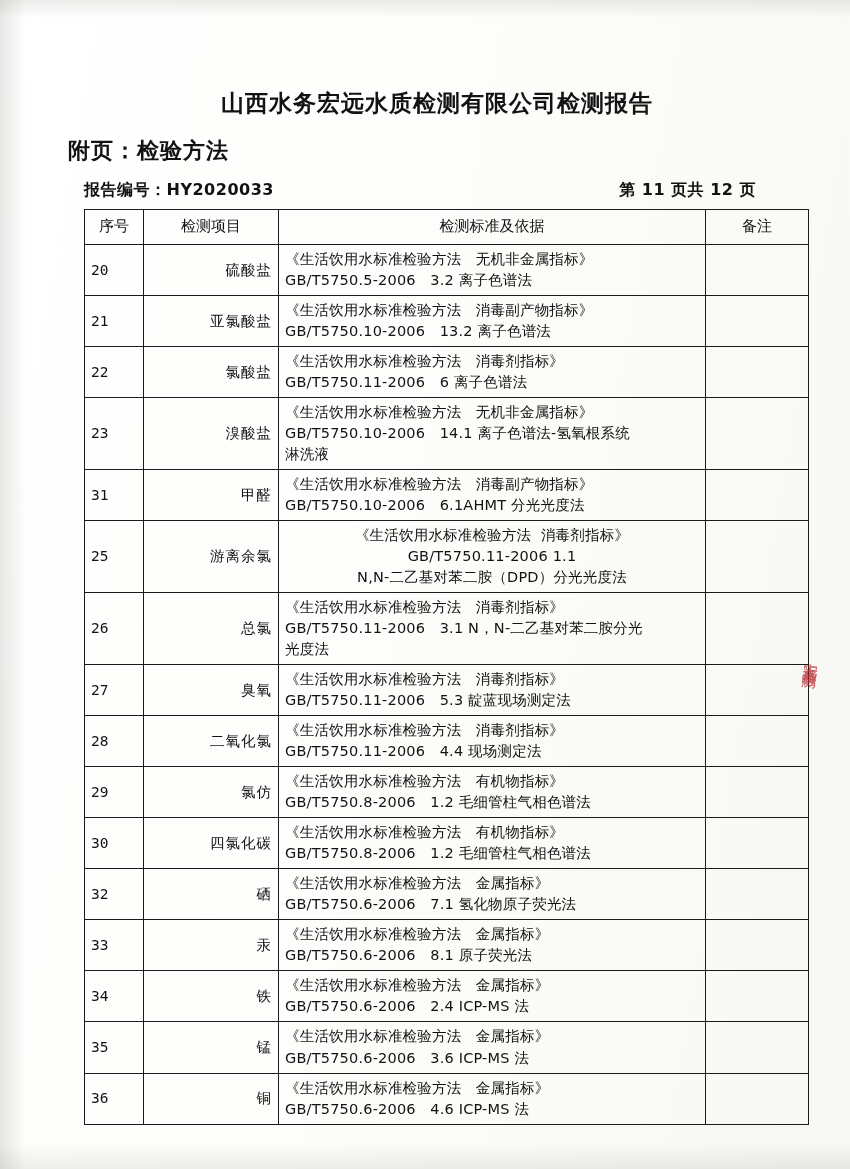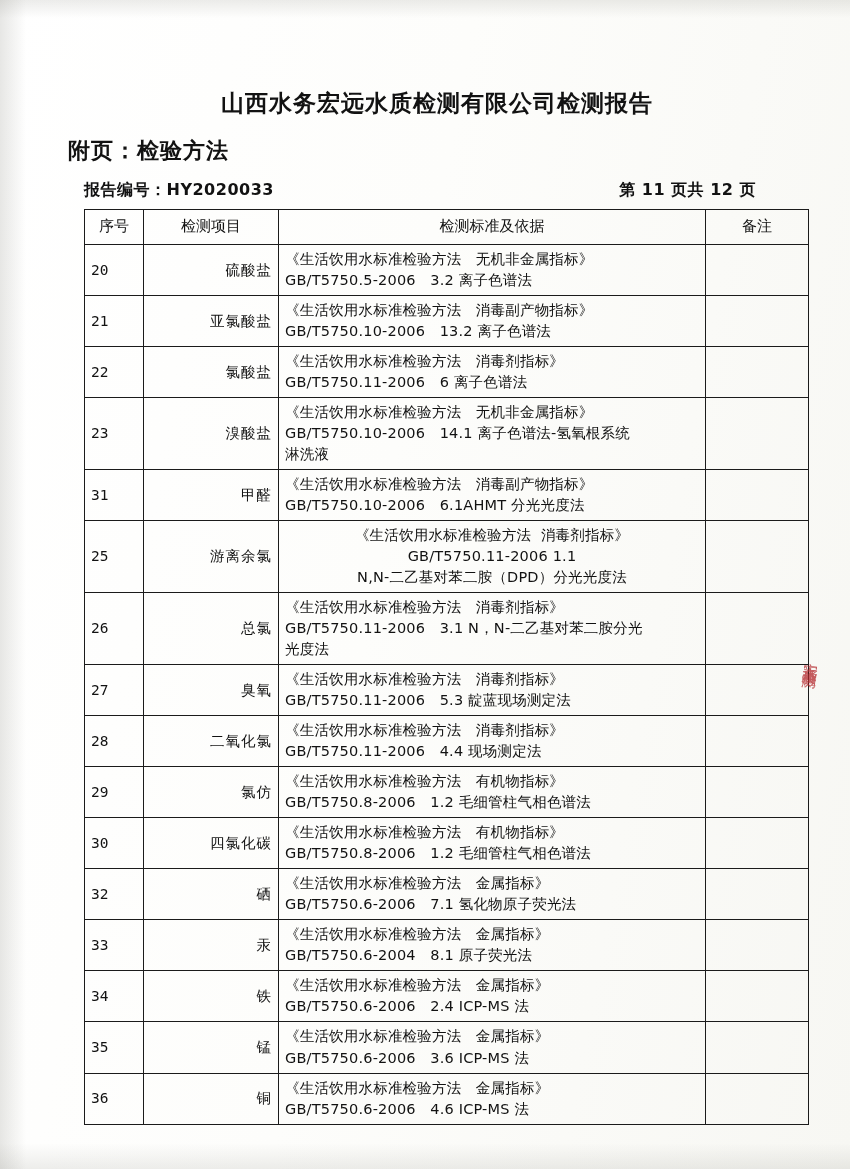--- a/index.html
+++ b/index.html
@@ -277,21 +277,21 @@
             <span class="std-line">《生活饮用水标准检验方法   金属指标》</span>
             <span class="std-line">GB/T5750.6-2006   7.1 氢化物原子荧光法</span>
           </td>
           <td class="note"></td>
         </tr>
         <tr>
           <td class="no">33</td>
           <td class="item">汞</td>
           <td class="std">
             <span class="std-line">《生活饮用水标准检验方法   金属指标》</span>
-            <span class="std-line">GB/T5750.6-2004   8.1 原子荧光法</span>
+            <span class="std-line">GB/T5750.6-2006   8.1 原子荧光法</span>
           </td>
           <td class="note"></td>
         </tr>
         <tr>
           <td class="no">34</td>
           <td class="item">铁</td>
           <td class="std">
             <span class="std-line">《生活饮用水标准检验方法   金属指标》</span>
             <span class="std-line">GB/T5750.6-2006   2.4 ICP-MS 法</span>
           </td>

